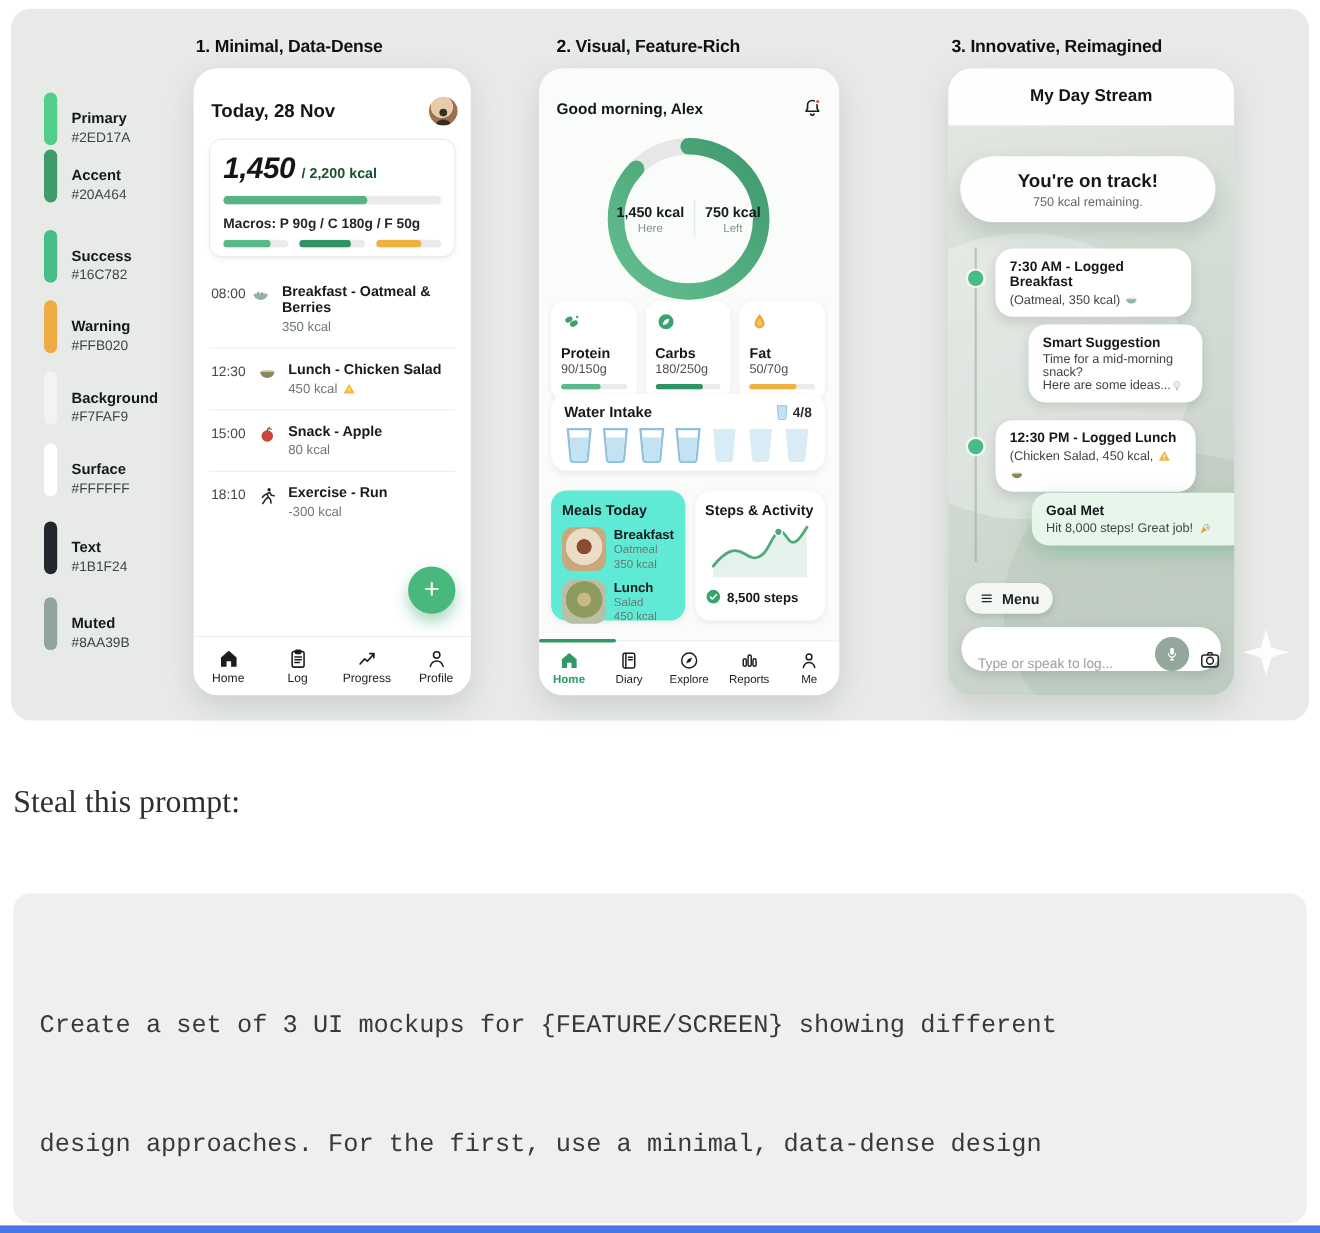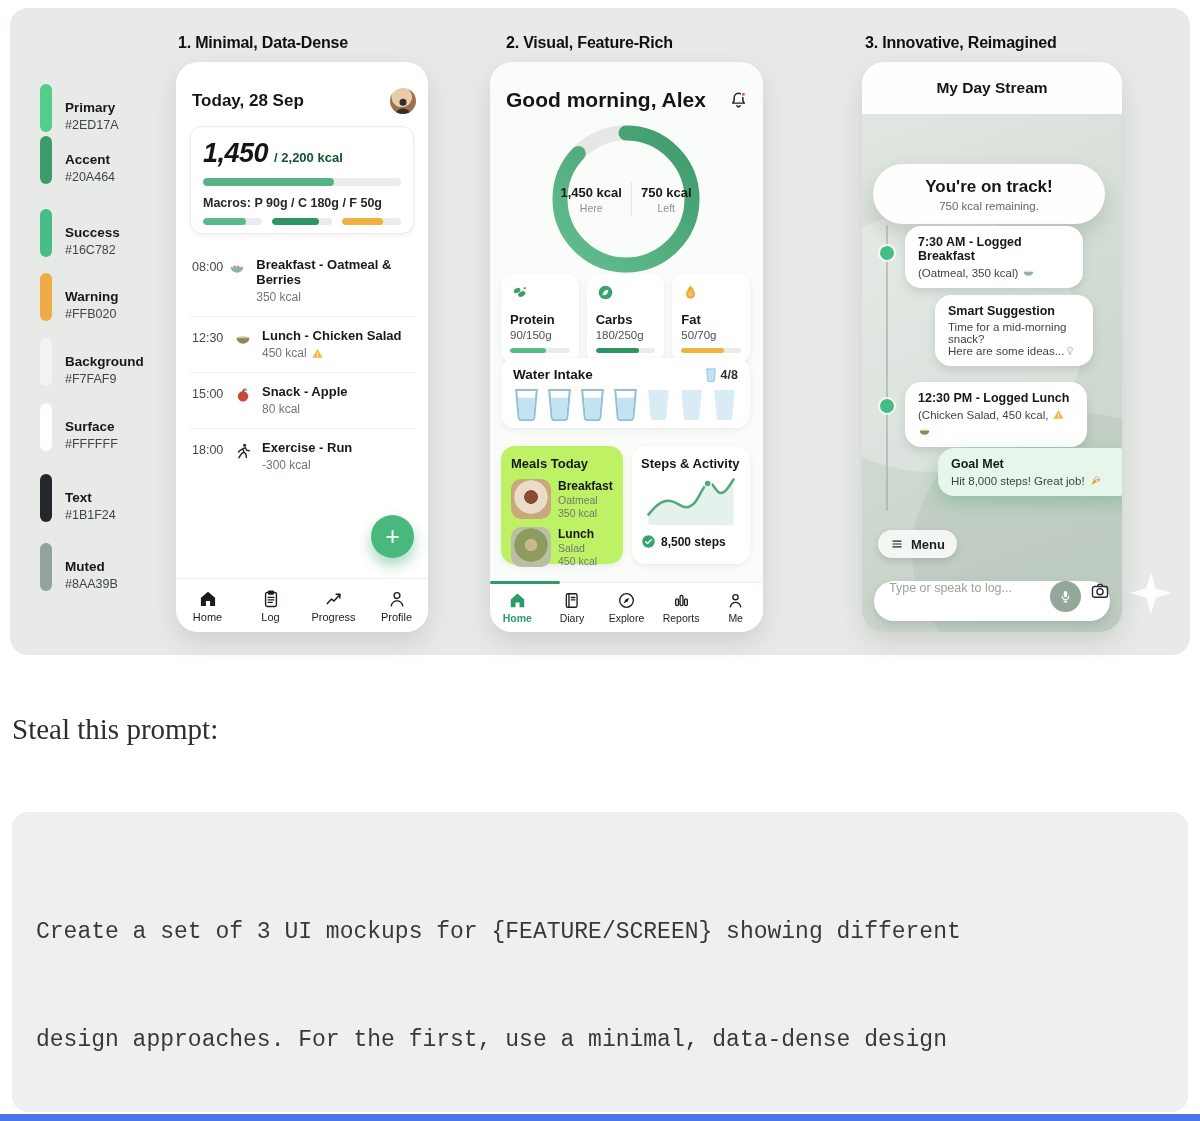--- a/index.html
+++ b/index.html
@@ -47,40 +47,40 @@
          background:#48B87D; color:#fff; font-size:25px; font-weight:400; display:flex; align-items:center; justify-content:center;
          box-shadow:0 7px 14px rgba(60,165,110,0.45); }
   .nav { position:absolute; left:0; right:0; bottom:0; height:54px; background:#fff; border-top:1px solid #ECEFED;
          display:flex; align-items:center; }
   .nav-item { flex:1; display:flex; flex-direction:column; align-items:center; gap:2px; }
   .nav-label { font-size:11px; color:#1A1D20; }
 
   
   .phone2 { background:#FAFCFA; }
   .p2-header { position:absolute; top:26px; left:16px; right:14px; display:flex; justify-content:space-between; align-items:center; }
-  .p2-greet { font-size:21px; font-weight:700; color:#131619; }
+  .p2-greet { font-size:14px; font-weight:700; color:#131619; }
   .ringwrap { position:absolute; top:62px; left:61px; width:150px; height:150px; }
   .ring-center { position:absolute; inset:0; display:flex; align-items:center; justify-content:center; gap:9px; }
   .ring-col { text-align:center; }
   .ring-val { font-size:13px; font-weight:800; color:#16191B; }
   .ring-lab { font-size:10.5px; color:#8A938D; margin-top:2px; }
   .ring-div { width:1px; height:34px; background:#E2E6E3; }
   .macro-row { position:absolute; top:212px; left:11px; right:13px; display:flex; gap:8px; }
   .macro-card { flex:1; background:#fff; border-radius:12px; box-shadow:0 2px 6px rgba(0,0,0,0.07); padding:9px 9px 10px; }
   .macro-name { font-size:13px; font-weight:700; color:#15181B; margin-top:6px; }
   .macro-val { font-size:11.5px; color:#49524D; margin-top:2px; }
   .macro-card .track { height:5px; margin-top:7px; }
   .water-card { position:absolute; top:296px; left:11px; right:13px; height:70px; background:#fff; border-radius:14px;
                 box-shadow:0 2px 6px rgba(0,0,0,0.07); padding:9px 12px; }
   .water-head { display:flex; justify-content:space-between; align-items:center; }
   .water-title { font-size:13.5px; font-weight:700; color:#15181B; }
   .water-count { font-size:12.5px; font-weight:700; color:#2A2F33; display:flex; align-items:center; gap:4px; }
   .glass-row { display:flex; gap:6px; margin-top:6px; }
   .bottom-row { position:absolute; top:384px; left:11px; right:13px; display:flex; gap:9px; }
-  .meals-card { width:132px; background:#bef264; border-radius:14px; box-shadow:0 2px 6px rgba(0,0,0,0.07); padding:10px 10px; height:118px; }
+  .meals-card { width:132px; background:#5eead4; border-radius:14px; box-shadow:0 2px 6px rgba(0,0,0,0.07); padding:10px 10px; height:118px; }
   .card-title { font-size:13px; font-weight:700; color:#15181B; }
   .meal-row { display:flex; gap:7px; margin-top:8px; align-items:center; }
   .thumb { width:40px; height:40px; border-radius:10px; flex:none; }
   .thumb-breakfast { background:radial-gradient(circle at 50% 45%, #8A4B33 0 22%, #EADCC6 24% 55%, #C9A87B 57% 100%); }
   .thumb-lunch { background:radial-gradient(circle at 50% 45%, #C8B88A 0 20%, #8E9B5F 22% 55%, #B9BFA5 57% 100%); }
   .meal-name { font-size:12px; font-weight:700; color:#15181B; }
   .meal-sub { font-size:10.5px; color:#6F7874; margin-top:1px; }
   .steps-card { flex:1; background:#fff; border-radius:14px; box-shadow:0 2px 6px rgba(0,0,0,0.07); padding:10px 9px; height:118px; }
   .steps-line { display:flex; align-items:center; gap:5px; margin-top:5px; }
   .steps-val { font-size:12px; font-weight:700; color:#15181B; }
@@ -89,33 +89,33 @@
   .nav-label-sm { font-size:10.5px; color:#1A1D20; }
   .nav-active .nav-label-sm { color:#2F9A68; font-weight:700; }
 
   
   .phone3 { background:linear-gradient(160deg,#E4E9E3 0%,#D4DDD5 40%,#C6D1C8 100%); }
   .p3-blob1 { position:absolute; width:300px; height:260px; border-radius:50%; background:rgba(255,255,255,0.28); left:-80px; top:150px; }
   .p3-blob2 { position:absolute; width:320px; height:280px; border-radius:50%; background:rgba(150,170,155,0.18); right:-110px; bottom:-60px; }
   .p3-header { position:absolute; top:0; left:0; right:0; height:52px; background:#FDFEFD; display:flex; align-items:center; justify-content:center;
                font-size:15.5px; font-weight:700; color:#131619; }
   .status-pill { position:absolute; left:11px; right:17px; top:80px; height:60px; background:#FEFEFE; border-radius:30px;
-                 box-shadow:0 10px 20px rgba(60,85,68,0.20); display:flex; flex-direction:column; align-items:center; justify-content:center;margin-top:22px; }
+                 box-shadow:0 10px 20px rgba(60,85,68,0.20); display:flex; flex-direction:column; align-items:center; justify-content:center; }
   .status-title { font-size:17px; font-weight:800; color:#15181B; }
   .status-sub { font-size:11.5px; color:#5F6B63; margin-top:3px; }
   .p3-line { position:absolute; left:24px; top:163px; width:2px; height:286px; background:#A2AFA5; opacity:0.65; }
   .p3-dot { position:absolute; width:14px; height:14px; border-radius:50%; background:#47BD85; box-shadow:0 0 0 2px rgba(255,255,255,0.75); }
   .bubble { position:absolute; background:#fff; border-radius:16px; box-shadow:0 4px 10px rgba(50,70,58,0.16); padding:9px 13px; }
   .bub-title { font-size:12.5px; font-weight:700; color:#15181B; }
   .bub-detail { font-size:11.5px; color:#3C443F; margin-top:3px; display:flex; align-items:center; gap:4px; flex-wrap:wrap; }
   .bubble-goal { background:#E6F6EA; box-shadow:0 7px 18px rgba(85,170,120,0.42); }
   .menu-pill { position:absolute; left:16px; top:468px; height:28px; padding:0 12px; background:#F4F6F4; border-radius:14px;
                box-shadow:0 3px 7px rgba(60,80,66,0.2); display:flex; align-items:center; gap:7px; font-size:13px; font-weight:600; color:#1C2023; }
   .input-bar { position:absolute; left:12px; right:12px; top:508px; height:40px; background:#fff; border-radius:20px;
-               box-shadow:0 4px 10px rgba(60,80,66,0.18); display:flex; align-items:flex-start; padding:0 6px 0 15px;margin-top:11px; }
+               box-shadow:0 4px 10px rgba(60,80,66,0.18); display:flex; align-items:flex-end; padding:0 6px 0 15px; }
   .input-bar input { border:none; outline:none; flex:1; font-size:12.5px; color:#3C443F; background:transparent; font-family:"Liberation Sans",sans-serif; }
   .input-bar input::placeholder { color:#99A39C; }
   .mic-btn { width:31px; height:31px; border-radius:50%; background:#93A79A; display:flex; align-items:center; justify-content:center; flex:none; }
   .cam-btn { margin:0 8px 0 9px; display:flex; flex:none; }
 
   .sparkle { position:absolute; left:1118px; top:562px; }
 
   
   .steal-heading { position:absolute; left:12px; top:713px; font-family:"Liberation Serif", serif; font-size:29px; color:#2E2E2E; }
   .prompt-block { position:absolute; left:12px; top:812px; width:1176px; height:300px; background:#EFEFEF; border-radius:16px;
@@ -186,21 +186,21 @@
            <div class="pal-hex">#8AA39B</div>
         </div>
     </div>
 
     <div class="col-title" style="left:168px">1. Minimal, Data-Dense</div>
     <div class="col-title" style="left:496px">2. Visual, Feature-Rich</div>
     <div class="col-title" style="left:855px">3. Innovative, Reimagined</div>
 
     <div class="phone" style="left:166px; width:252px;">
       <div class="p1-header">
-        <div class="p1-date">Today, 28 Sep</div>
+        <div class="p1-date">Today, 28 Nov</div>
         <div class="avatar">
           <svg width="20" height="20" viewBox="0 0 24 24">
               <circle cx="12" cy="10" r="4.2" fill="#3A2E24"></circle>
               <path d="M3 24c1.5-5 6-6.5 9-6.5s7.5 1.5 9 6.5Z" fill="#3A2E24"></path>
             </svg>
         </div>
       </div>
 
       <div class="cal-card">
         <div class="cal-line">
@@ -270,21 +270,21 @@
                 <path d="M12 7.2c.2-2 1.2-3.1 2.8-3.5" stroke="#6B4A2B" stroke-width="1.6" fill="none" stroke-linecap="round"></path>
                 <path d="M13 5.6c2-1.8 4-1.5 5 .2-1.8 1.2-3.6 1-5-.2Z" fill="#5FA968"></path>
               </svg>
             </span>
           <div>
             <div class="tl-title">Snack - Apple</div>
             <div class="tl-detail">80 kcal</div>
           </div>
         </div>
         <div class="tl-row">
-          <div class="tl-time">18:00</div>
+          <div class="tl-time">18:10</div>
           <span class="tl-ico ic">
             <svg width="18" height="18" viewBox="0 0 24 24">
                 <circle cx="14.2" cy="4.3" r="2" fill="#23272B"></circle>
                 <path d="M6.5 21l3.6-5.4 3.2-2.2-1.6-4.2 3.4-1.6 1.8 3.4 3.4.6M11.7 9.2 8.6 10.8 6 13.4M13.3 13.4l2.6 2.8.6 4.2" stroke="#23272B" stroke-width="1.9" fill="none" stroke-linecap="round" stroke-linejoin="round"></path>
               </svg>
             </span>
           <div>
             <div class="tl-title">Exercise - Run</div>
             <div class="tl-detail">-300 kcal</div>
           </div>

